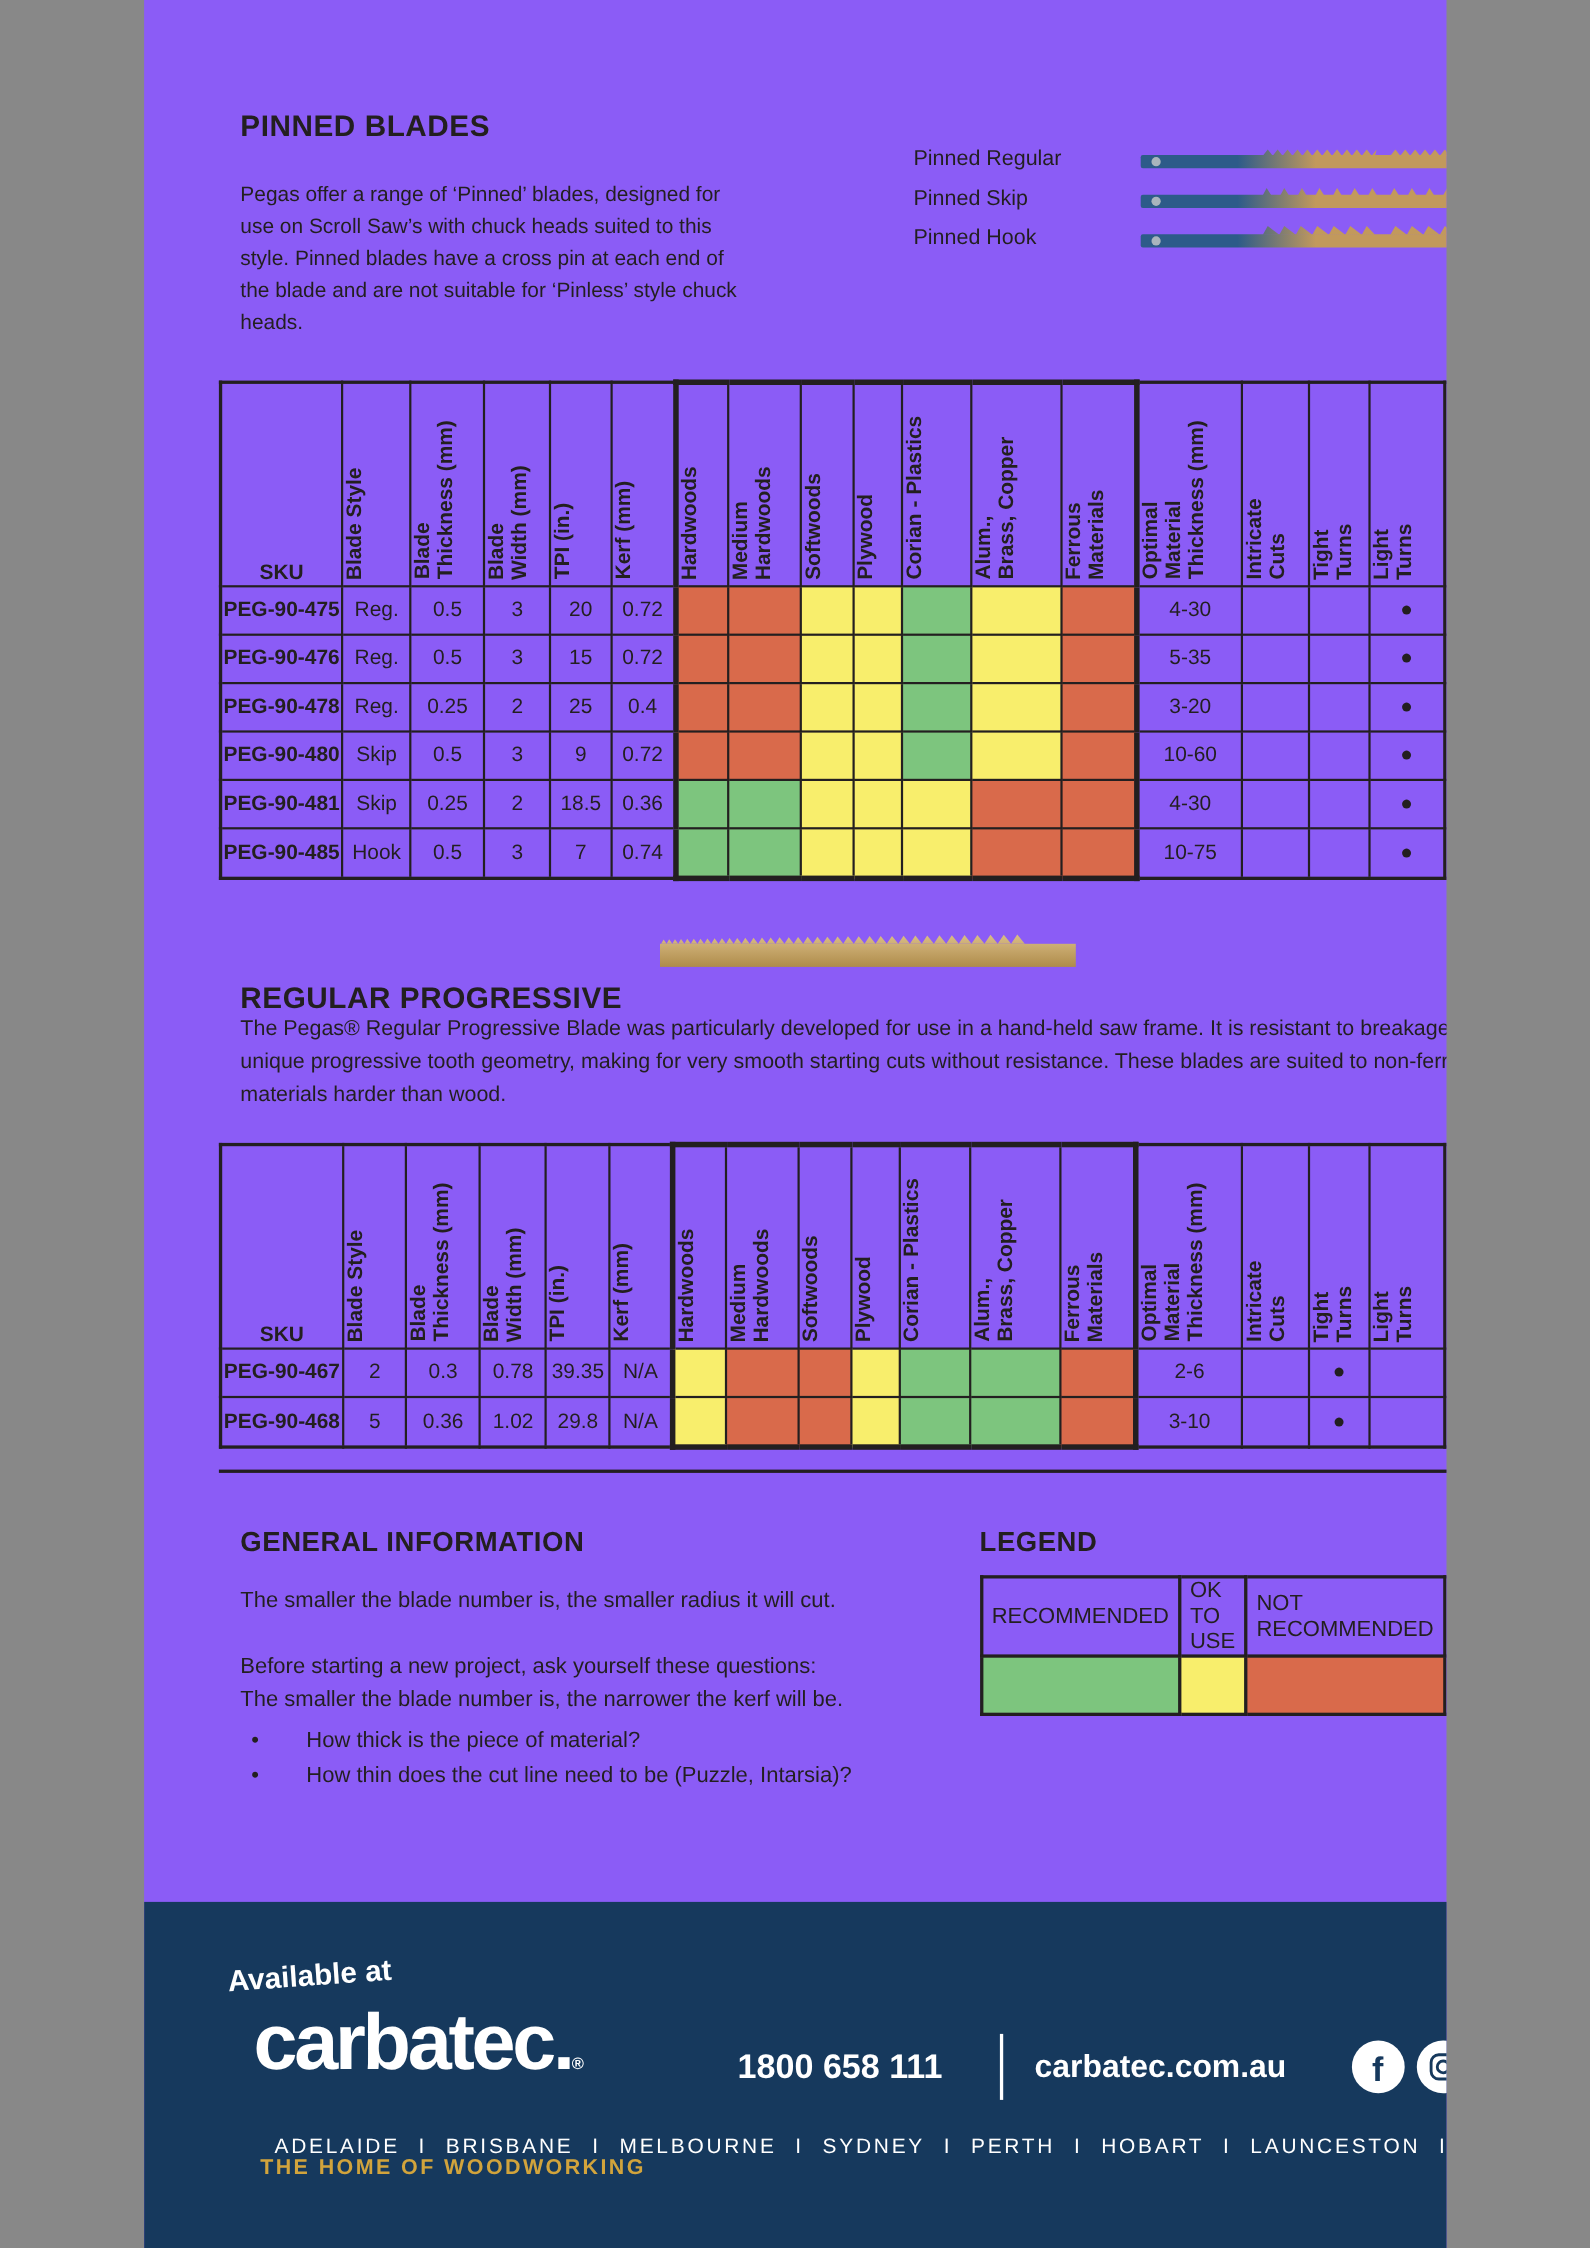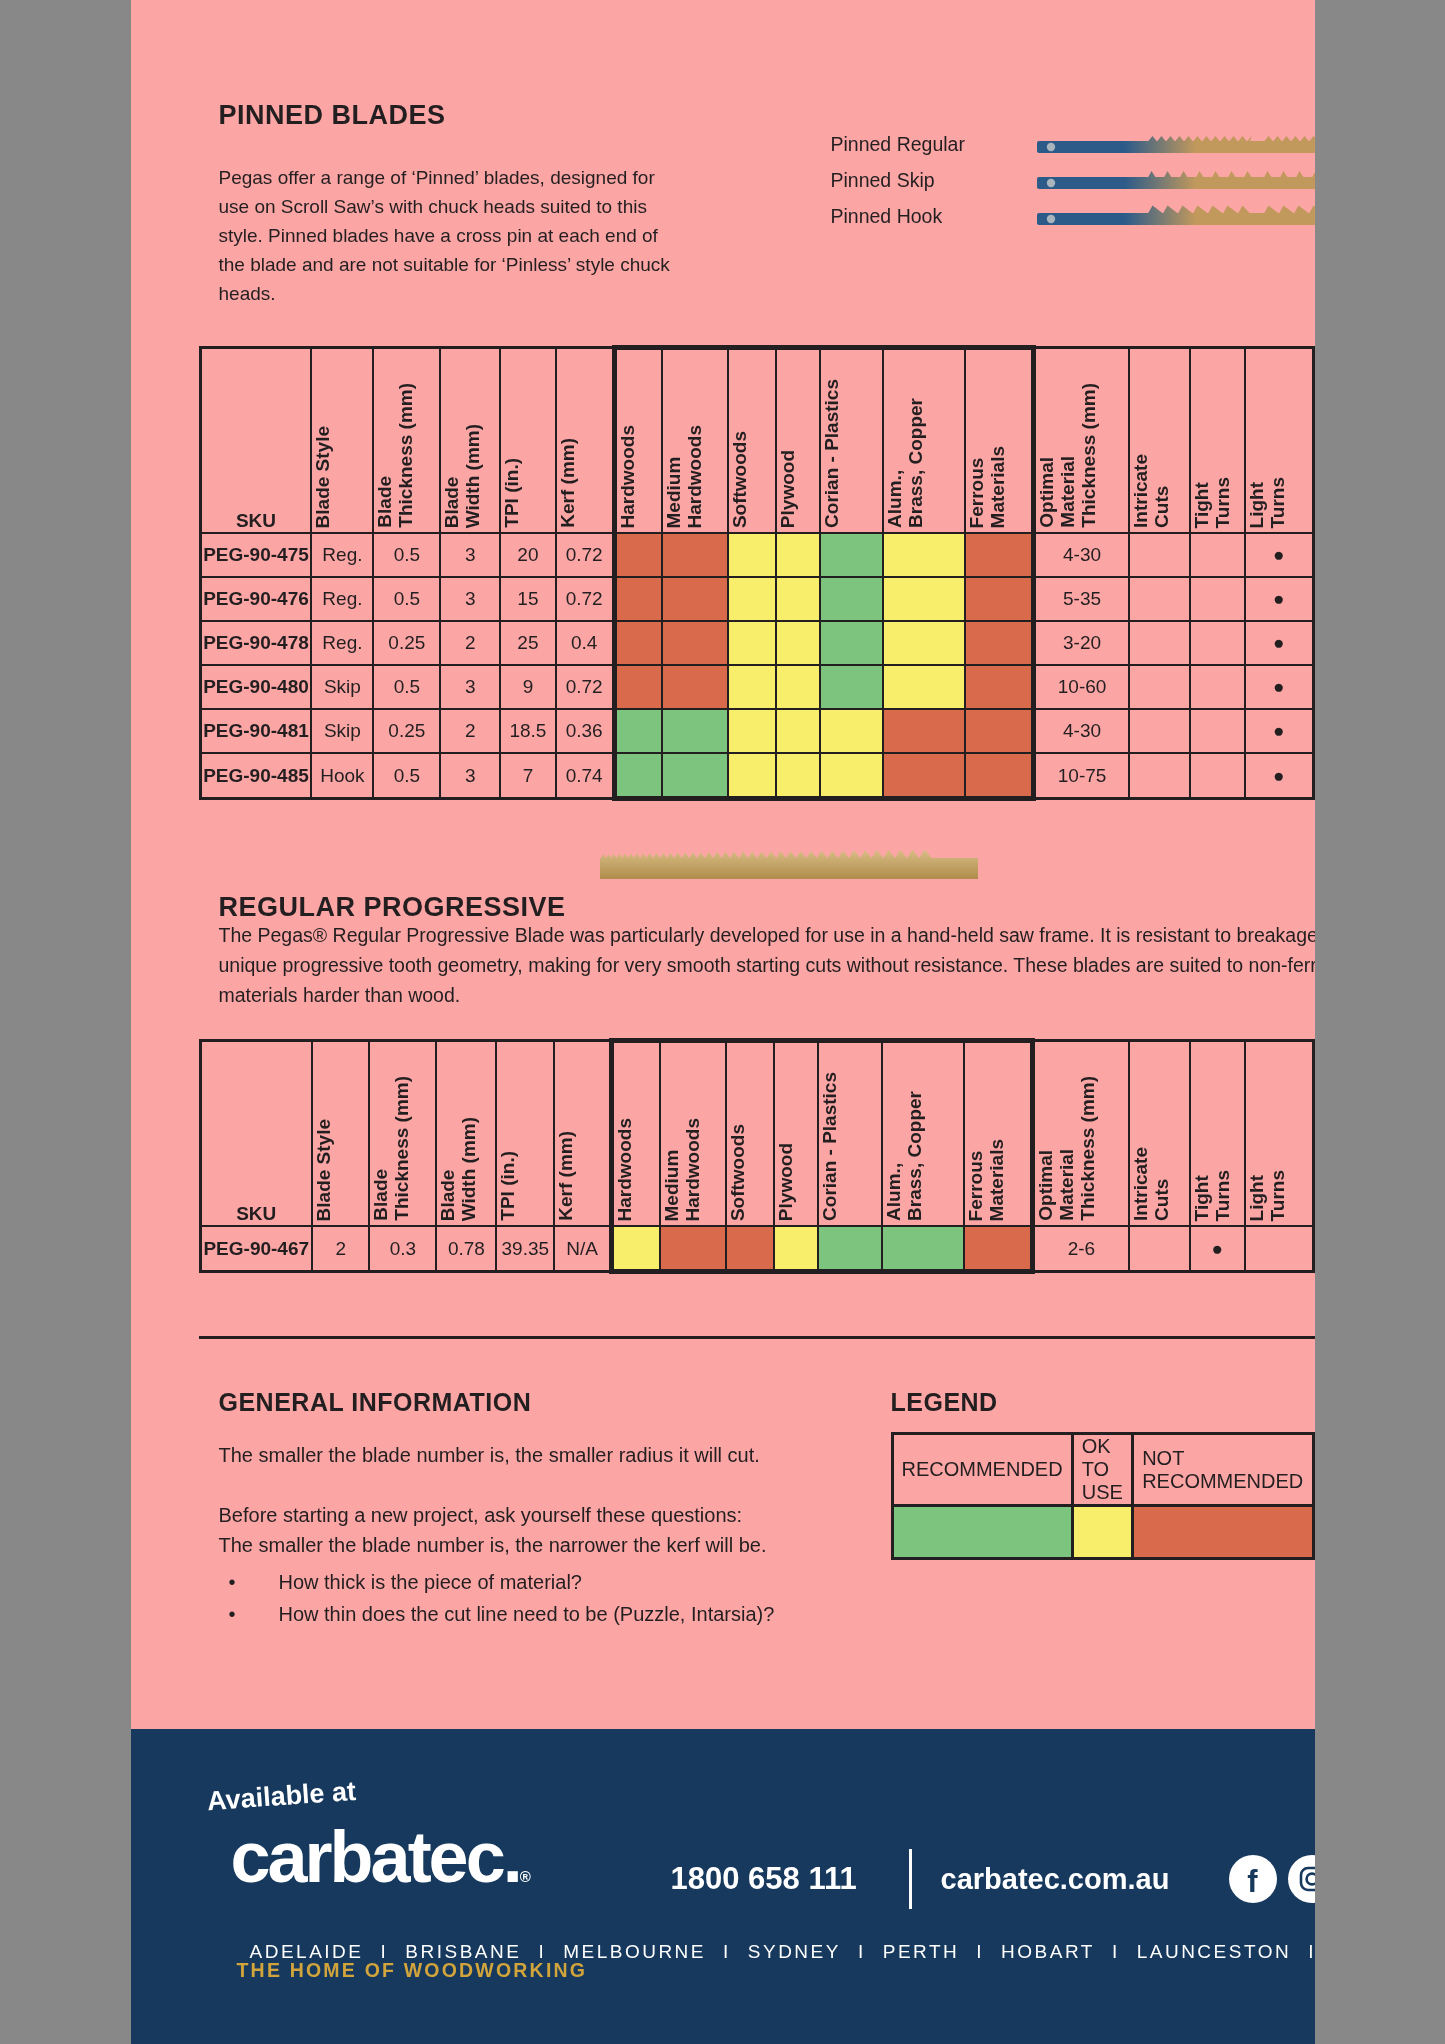--- a/index.html
+++ b/index.html
@@ -1,21 +1,21 @@
 <!DOCTYPE html>
 <html style="--rec: #7DC57E; --ok: #F8EE6C; --not: #D96A4B; --navy: #16395D; --gold: #D2A43C; --bnavy: #2D5B89; --btan: #C2995C;"><head>
 <meta charset="utf-8">
 <style>
   :root{
     --rec:#7DC57E; --ok:#F8EE6C; --not:#D96A4B;
     --navy:#16395D; --gold:#D2A43C; --bnavy:#2D5B89; --btan:#C2995C;
     --ink:#231f20;
   }
   html,body{margin:0;padding:0;background:#888;}
-  .page{position:relative;width:1184px;height:2044px;background:#fca5a5;
+  .page{position:relative;width:1184px;height:2044px;background:#8b5cf6;
         font-family:"Liberation Sans",sans-serif;color:var(--ink);overflow:hidden;margin:0 auto;}
 
   
   .h-main{position:absolute;font-size:27px;font-weight:bold;letter-spacing:.5px;margin:0;}
   #pinned-title{left:88px;top:100px;}
   #prog-title{left:88px;top:892px;}
   #gi-title{left:88px;top:1388px;font-size:25px;}
   #legend-title{left:760px;top:1388px;font-size:25px;}
 
   
@@ -405,20 +405,39 @@
           <td class="rate-N mat"></td>
           <td class="rate-O mat"></td>
           <td class="rate-R mat"></td>
           <td class="rate-R mat"></td>
           <td class="rate-N mat mend"></td>
           <td>2-6</td>
           <td class="dot"></td>
           <td class="dot">●</td>
           <td class="dot"></td>
         </tr>
+        <tr>
+          <td class="sku">PEG-90-468</td>
+          <td>5</td>
+          <td>0.36</td>
+          <td>1.02</td>
+          <td>29.8</td>
+          <td>N/A</td>
+          <td class="rate-O mat mstart"></td>
+          <td class="rate-N mat"></td>
+          <td class="rate-N mat"></td>
+          <td class="rate-O mat"></td>
+          <td class="rate-R mat"></td>
+          <td class="rate-R mat"></td>
+          <td class="rate-N mat mend"></td>
+          <td>3-10</td>
+          <td class="dot"></td>
+          <td class="dot">●</td>
+          <td class="dot"></td>
+        </tr>
       </tbody>
     </table>
 
   <div id="divider"></div>
 
   <h3 class="h-main" id="gi-title">GENERAL INFORMATION</h3>
   <div id="gi-body">
     <p>The smaller the blade number is, the smaller radius it will cut.</p>
     <p id="gi-intro">Before starting a new project, ask yourself these questions:</p>
     <p>The smaller the blade number is, the narrower the kerf will be.</p>

